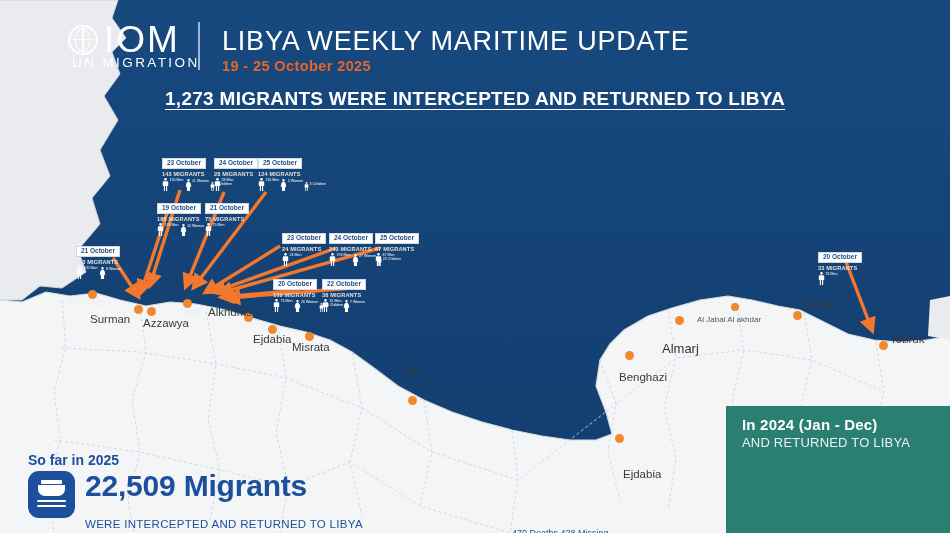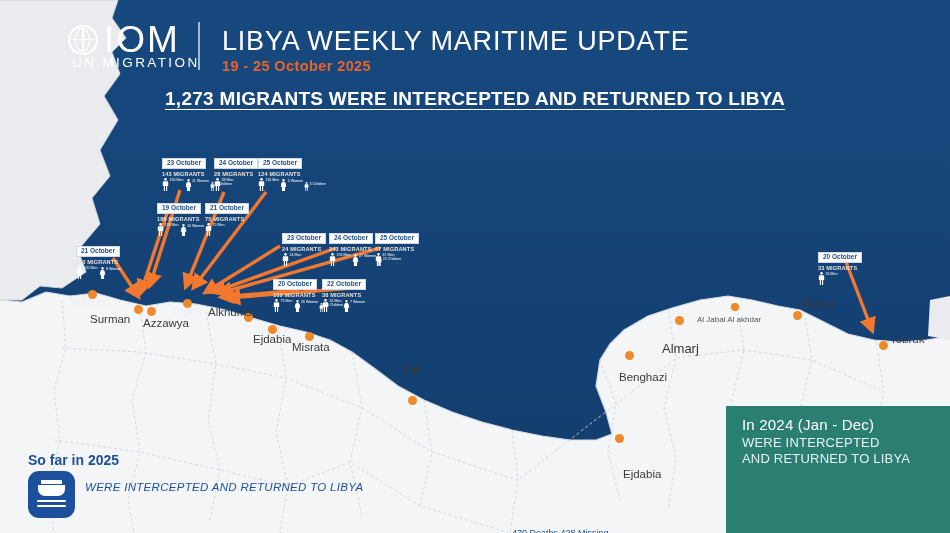--- a/index.html
+++ b/index.html
@@ -56,27 +56,27 @@
 
   
   .stat-left { position:absolute; left:28px; top:452px; z-index:26; }
   .sl-kicker { color:#1c4f9c; font-size:14px; font-weight:bold; margin-bottom:3px; }
   .sl-row { display:flex; align-items:flex-start; }
   .sl-icon { width:47px; height:47px; border-radius:11px; background:#1c4f9c; position:relative; flex:0 0 auto; margin-right:10px; }
   .sl-icon .boat-hull { position:absolute; left:10px; top:14px; width:27px; height:11px; background:#fff; border-radius:0 0 7px 7px; }
   .sl-icon .boat-cab { position:absolute; left:13px; top:9px; width:21px; height:4px; background:#fff; border-radius:1px; }
   .sl-icon .wave { position:absolute; left:9px; width:29px; height:2.2px; background:#fff; border-radius:2px; }
   .sl-num { color:#1c4f9c; font-size:30px; font-weight:bold; line-height:1.02; letter-spacing:-0.2px; }
-  .sl-sub { color:#1c4f9c; font-size:11.5px; letter-spacing:0.3px; margin-top:10px;font-style:italic; }
+  .sl-sub { color:#1c4f9c; font-size:11.5px; letter-spacing:0.3px; margin-top:16px; }
   .sl-foot2 { position:absolute; left:512px; top:528px; color:#1c4f9c; font-size:9px; white-space:nowrap; z-index:26; }
 
   
   .stat-green { position:absolute; left:726px; top:406px; width:224px; height:127px;
                 background:#2b7f72; z-index:26; padding:10px 14px 0 16px; }
-  .sg-kicker { color:#ffffff; font-size:15px; font-weight:normal; letter-spacing:0.2px; }
+  .sg-kicker { color:#ffffff; font-size:15px; font-weight:bold; letter-spacing:0.2px; }
   .sg-num { color:#ffffff; font-size:30px; font-weight:300; line-height:1.12; letter-spacing:-0.2px; margin-top:1px; }
   .sg-sub { color:#e9f2f0; font-size:13px; line-height:1.22; letter-spacing:0.2px; margin-top:2px; }
 </style>
 </head>
 <body>
 
 <div id="stage">
 
   <svg id="mapsvg" viewBox="0 0 950 533">
     <defs>
@@ -409,28 +409,28 @@
   <div class="stat-left">
     <div class="sl-kicker">So far in 2025</div>
     <div class="sl-row">
       <div class="sl-icon">
         <div class="boat-cab"></div>
         <div class="boat-hull"></div>
         <div class="wave" style="top:29px"></div>
         <div class="wave" style="top:33.5px"></div>
       </div>
       <div>
+        <div class="sl-num">22,509 Migrants</div>
         <div class="sl-sub">WERE INTERCEPTED AND RETURNED TO LIBYA</div>
       </div>
     </div>
   </div>
   <div class="sl-foot2">470 Deaths   428 Missing</div>
 
   <div class="stat-green">
     <div class="sg-kicker">In 2024 (Jan - Dec)</div>
     <div class="sg-sub">
-      <div>WERE INTERCEPTED</div>
       <div>AND RETURNED TO LIBYA</div>
     </div>
 
   </div>
 
 </div>
 
 </body></html>

